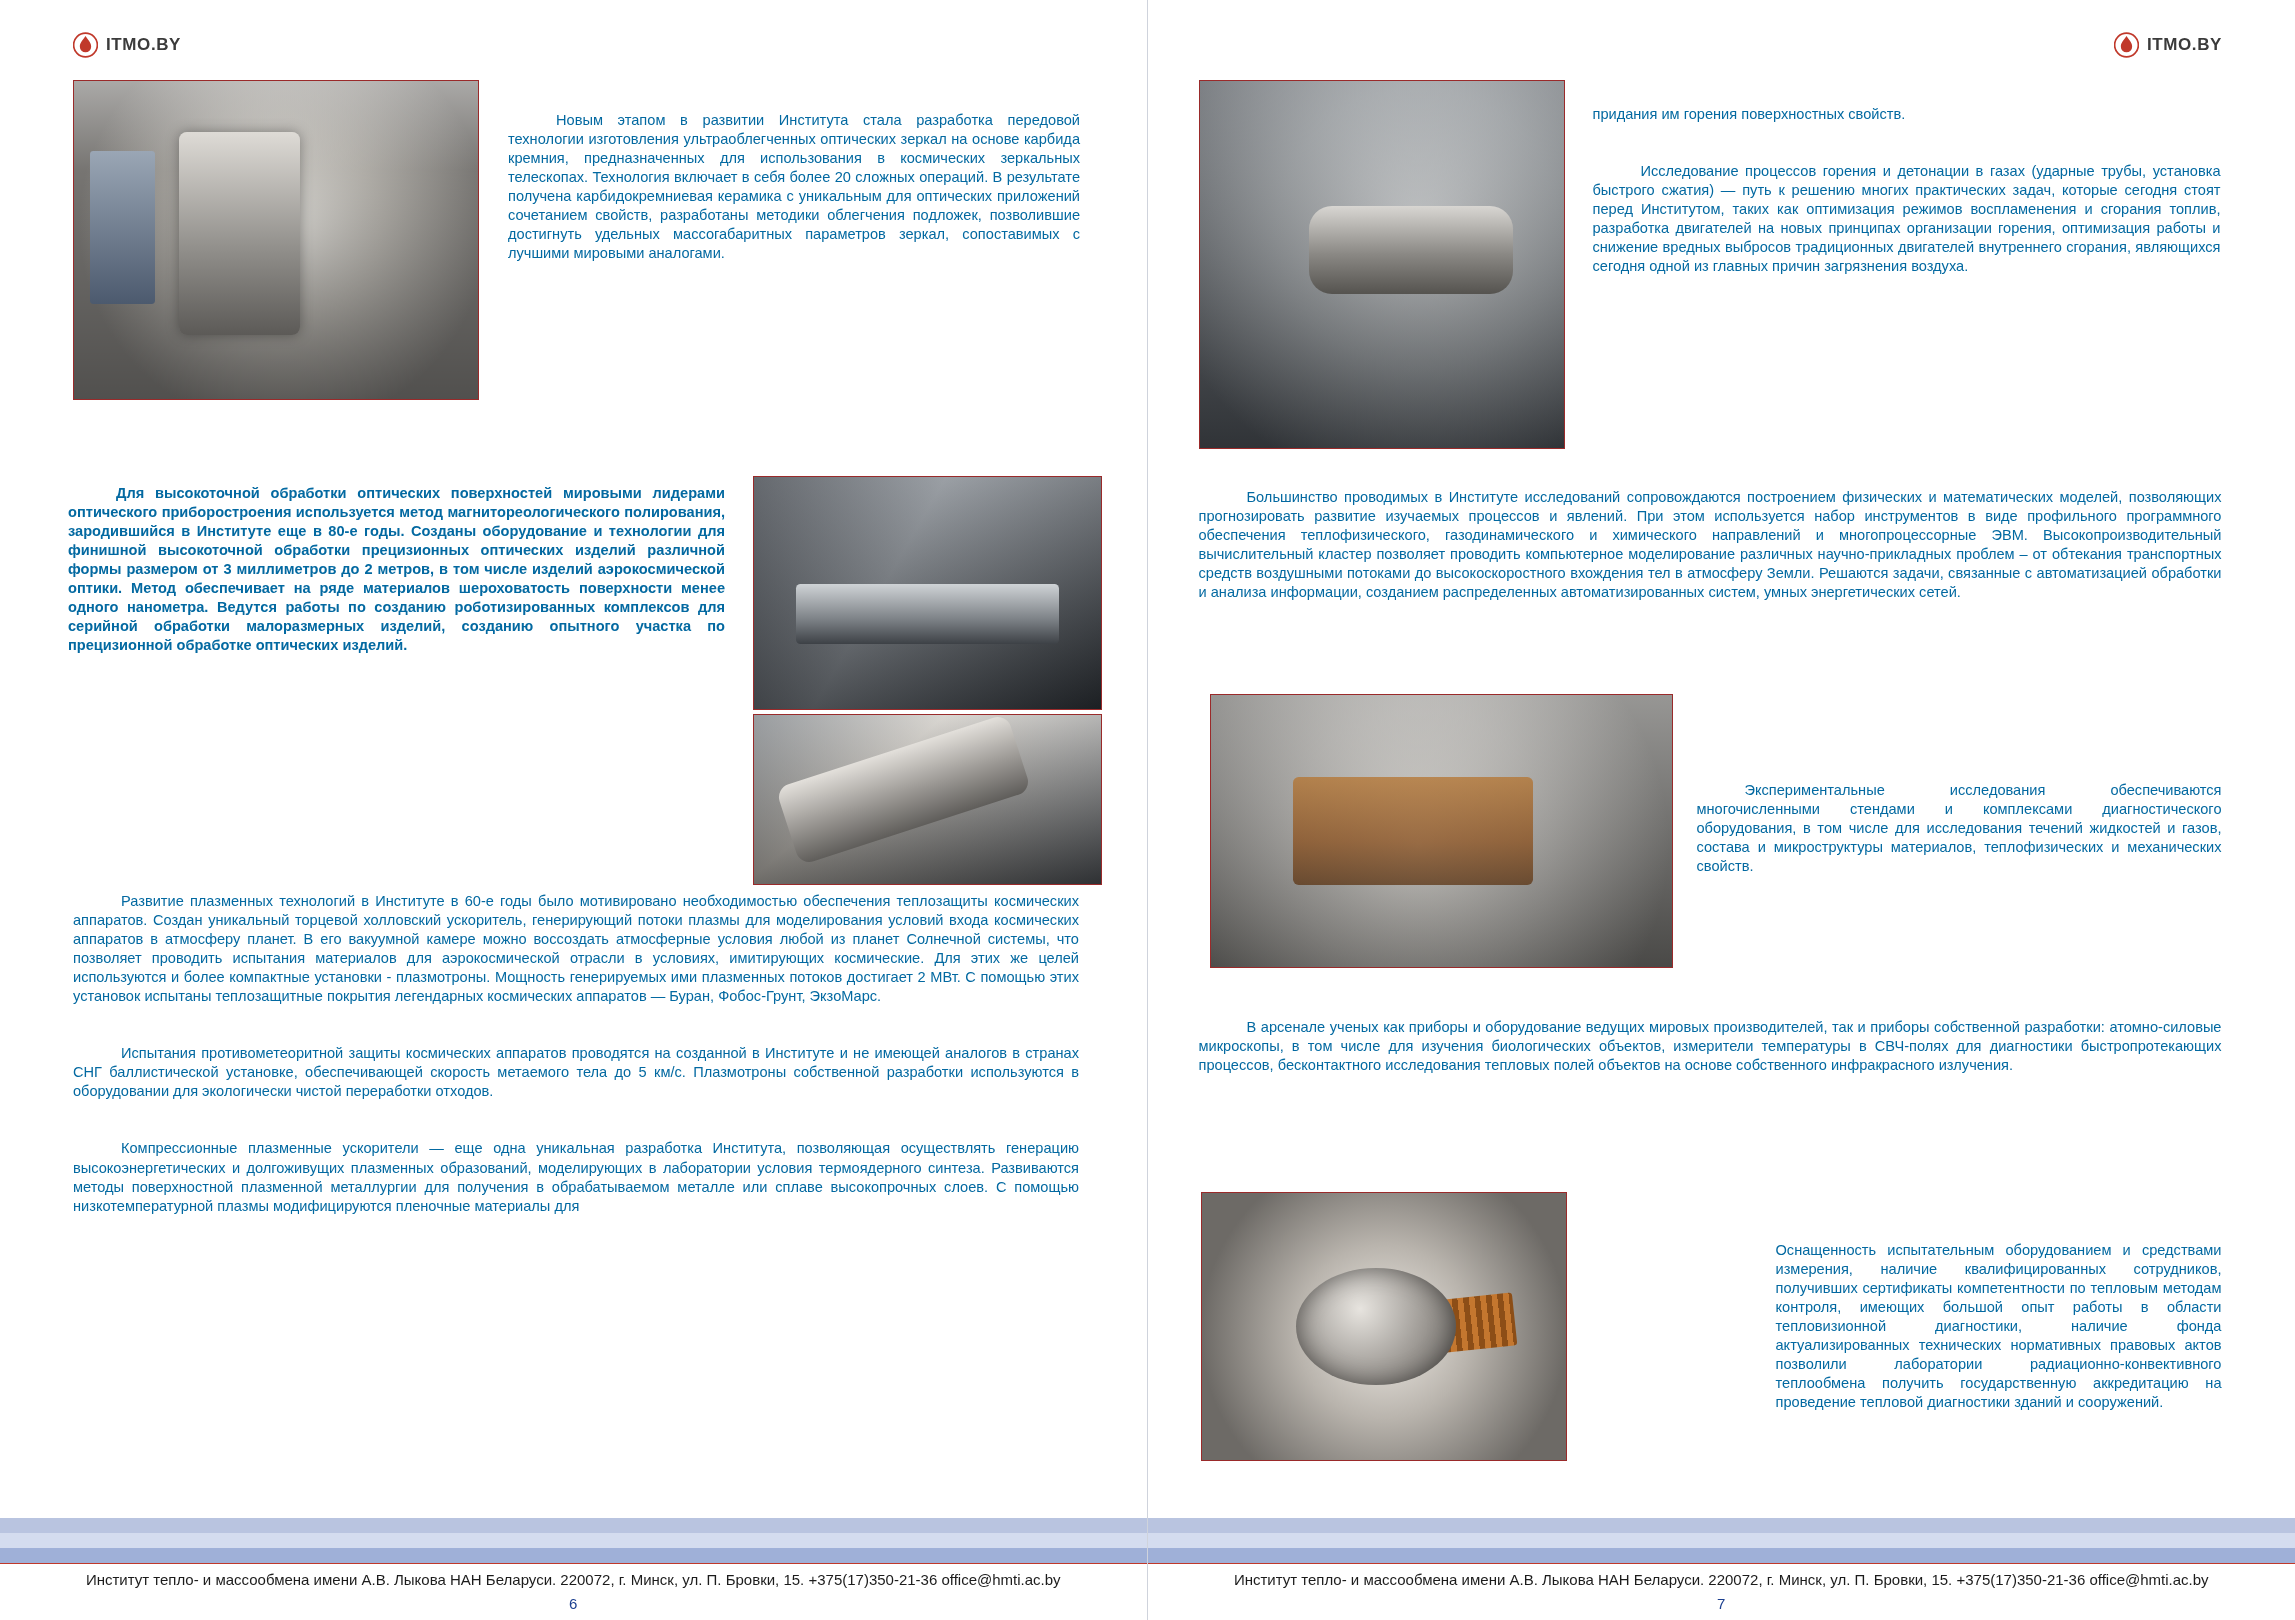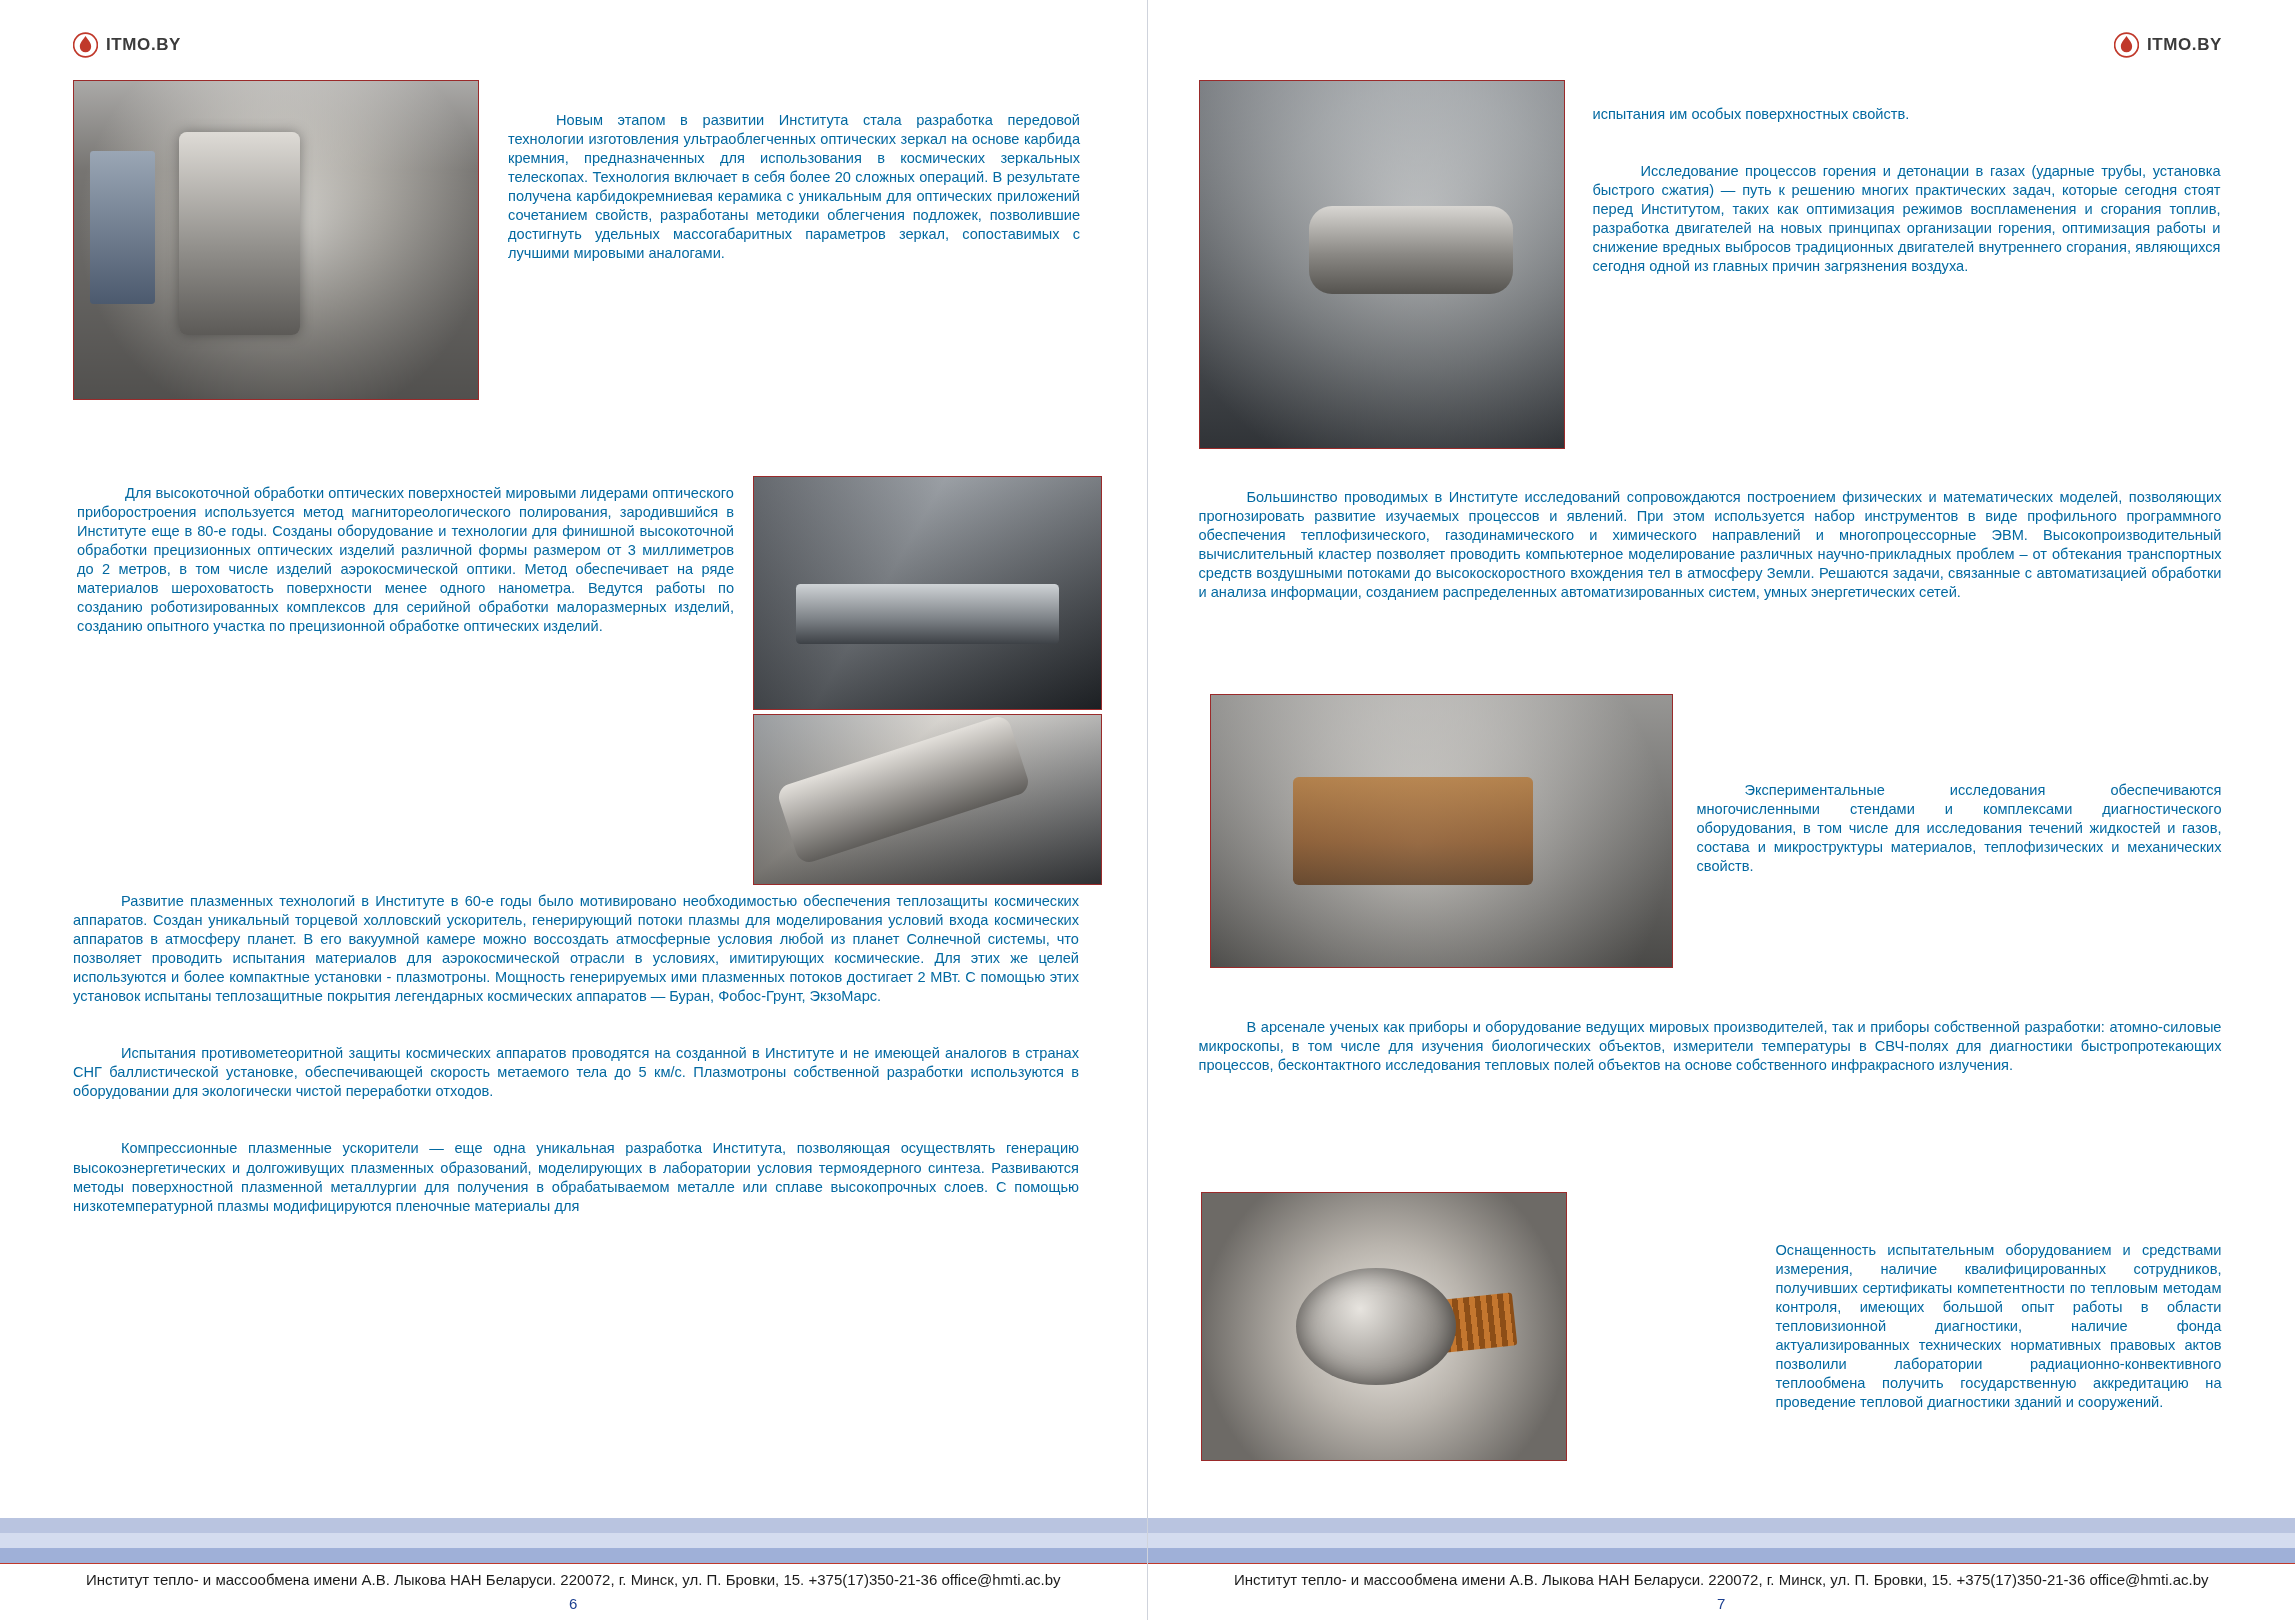--- a/index.html
+++ b/index.html
@@ -229,21 +229,21 @@
     </div>
 
     <div class="photo" style="left:753px; top:714px; width:349px; height:171px;">
       <div class="ph-inner lab-d"></div>
     </div>
 
     <div class="col" style="left:508px; top:73px; width:572px;">
       <p class="para">Новым этапом в развитии Института стала разработка передовой технологии изготовления ультраоблегченных оптических зеркал на основе карбида кремния, предназначенных для использования в космических зеркальных телескопах. Технология включает в себя более 20 сложных операций. В результате получена карбидокремниевая керамика с уникальным для оптических приложений сочетанием свойств, разработаны методики облегчения подложек, позволившие достигнуть удельных массогабаритных параметров зеркал, сопоставимых с лучшими мировыми аналогами.</p>
     </div>
 
-    <div class="col" style="left:77px; top:446px; width:657px;">
+    <div class="col" style="left:68px; top:446px; width:657px;font-weight:bold;">
       <p class="para">Для высокоточной обработки оптических поверхностей мировыми лидерами оптического приборостроения используется метод магнитореологического полирования, зародившийся в Институте еще в 80-е годы. Созданы оборудование и технологии для финишной высокоточной обработки прецизионных оптических изделий различной формы размером от 3 миллиметров до 2 метров, в том числе изделий аэрокосмической оптики. Метод обеспечивает на ряде материалов шероховатость поверхности менее одного нанометра. Ведутся работы по созданию роботизированных комплексов для серийной обработки малоразмерных изделий, созданию опытного участка по прецизионной обработке оптических изделий.</p>
     </div>
 
     <div class="col" style="left:73px; top:854px; width:1006px;">
       <p class="para">Развитие плазменных технологий в Институте в 60-е годы было мотивировано необходимостью обеспечения теплозащиты космических аппаратов. Создан уникальный торцевой холловский ускоритель, генерирующий потоки плазмы для моделирования условий входа космических аппаратов в атмосферу планет. В его вакуумной камере можно воссоздать атмосферные условия любой из планет Солнечной системы, что позволяет проводить испытания материалов для аэрокосмической отрасли в условиях, имитирующих космические. Для этих же целей используются и более компактные установки - плазмотроны. Мощность генерируемых ими плазменных потоков достигает 2 МВт. С помощью этих установок испытаны теплозащитные покрытия легендарных космических аппаратов — Буран, Фобос-Грунт, ЭкзоМарс.</p>
       <p class="para">Испытания противометеоритной защиты космических аппаратов проводятся на созданной в Институте и не имеющей аналогов в странах СНГ баллистической установке, обеспечивающей скорость метаемого тела до 5 км/с. Плазмотроны собственной разработки используются в оборудовании для экологически чистой переработки отходов.</p>
       <p class="para">Компрессионные плазменные ускорители — еще одна уникальная разработка Института, позволяющая осуществлять генерацию высокоэнергетических и долгоживущих плазменных образований, моделирующих в лаборатории условия термоядерного синтеза. Развиваются методы поверхностной плазменной металлургии для получения в обрабатываемом металле или сплаве высокопрочных слоев. С помощью низкотемпературной плазмы модифицируются пленочные материалы для</p>
     </div>
 
     <div class="footer-band">
@@ -276,21 +276,21 @@
       <div class="ph-inner lab-e"></div>
     </div>
 
     <div class="photo" style="left:53px; top:1192px; width:366px; height:269px;">
       <div class="ph-inner lab-f">
           <div class="cu"></div>
         </div>
     </div>
 
     <div class="col" style="left:445px; top:67px; width:628px;">
-      <p class="para noindent">испытания им особых поверхностных свойств.</p>
+      <p class="para noindent">придания им горения поверхностных свойств.</p>
       <p class="para">Исследование процессов горения и детонации в газах (ударные трубы, установка быстрого сжатия) — путь к решению многих практических задач, которые сегодня стоят перед Институтом, таких как оптимизация режимов воспламенения и сгорания топлив, разработка двигателей на новых принципах организации горения, оптимизация работы и снижение вредных выбросов традиционных двигателей внутреннего сгорания, являющихся сегодня одной из главных причин загрязнения воздуха.</p>
     </div>
 
     <div class="col" style="left:51px; top:450px; width:1023px;">
       <p class="para">Большинство проводимых в Институте исследований сопровождаются построением физических и математических моделей, позволяющих прогнозировать развитие изучаемых процессов и явлений. При этом используется набор инструментов в виде профильного программного обеспечения теплофизического, газодинамического и химического направлений и многопроцессорные ЭВМ. Высокопроизводительный вычислительный кластер позволяет проводить компьютерное моделирование различных научно-прикладных проблем – от обтекания транспортных средств воздушными потоками до высокоскоростного вхождения тел в атмосферу Земли. Решаются задачи, связанные с автоматизацией обработки и анализа информации, созданием распределенных автоматизированных систем, умных энергетических сетей.</p>
     </div>
 
     <div class="col" style="left:51px; top:980px; width:1023px;">
       <p class="para">В арсенале ученых как приборы и оборудование ведущих мировых производителей, так и приборы собственной разработки: атомно-силовые микроскопы, в том числе для изучения биологических объектов, измерители температуры в СВЧ-полях для диагностики быстропротекающих процессов, бесконтактного исследования тепловых полей объектов на основе собственного инфракрасного излучения.</p>
     </div>

